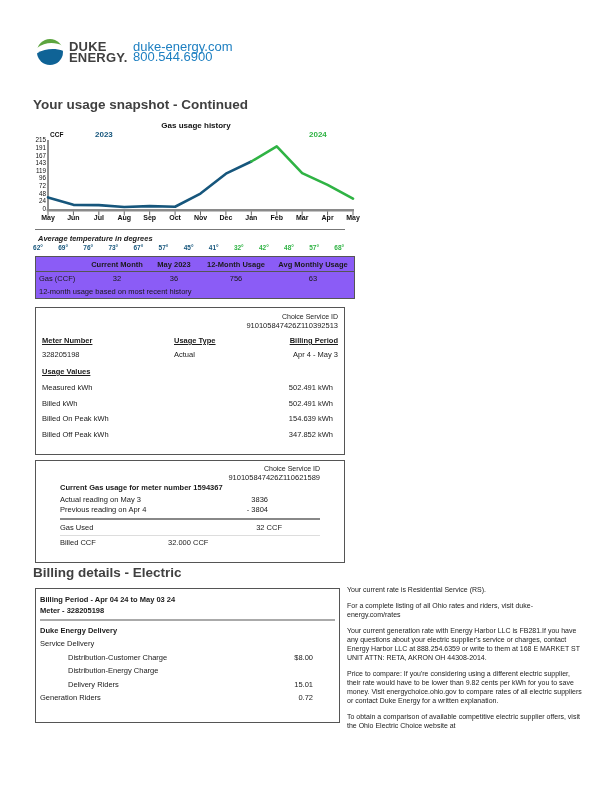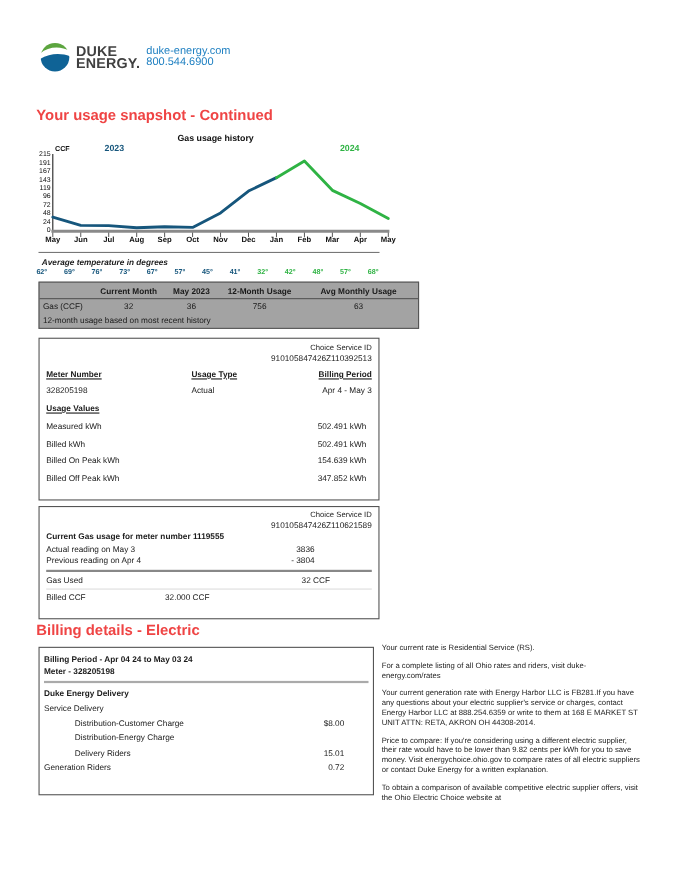--- a/index.html
+++ b/index.html
@@ -3,53 +3,53 @@
 <meta charset="utf-8">
 <style>
   * { margin:0; padding:0; box-sizing:border-box; }
   html,body { background:#fff; }
   body { font-family:"Liberation Sans", sans-serif; color:#1a1a1a; }
   .page { position:relative; width:612px; height:792px; background:#fff; overflow:hidden; }
 
   
   .logo { position:absolute; left:35px; top:37px; display:flex; align-items:center; gap:4px; }
   .brand { font-size:13px; font-weight:bold; color:#404040; line-height:11.5px; letter-spacing:.2px; }
-  .contact { position:absolute; left:133px; top:42px; font-size:10px; color:#1d7fc1; line-height:10px; }
+  .contact { position:absolute; left:133px; top:42px; font-size:13px; color:#1d7fc1; line-height:10px; }
   .header-right { position:absolute; right:34px; top:33px; text-align:right; }
   .page-label { font-size:7px; font-weight:bold; }
   .account-line { font-size:7.5px; margin-top:5px; }
   .account-line b { font-weight:bold; }
 
   
-  .sec-title { position:absolute; left:33px; font-size:13.5px; font-weight:bold; color:#ef4444; }
+  .sec-title { position:absolute; left:33px; font-size:13.5px; font-weight:bold; color:#404040; }
   #usage-title { top:97px; }
   #billing-title { top:565px; }
 
   
   #gas-chart { position:absolute; left:33px; top:116px; }
 
   
   .temp-divider { position:absolute; left:35px; top:229px; width:310px; border-top:1px solid #777; }
   .temp-label { position:absolute; left:38px; top:234px; font-size:7.5px; font-weight:bold;font-style:italic; }
   #temps { position:absolute; left:33px; top:244px; width:332px; height:10px; }
   #temps span { position:absolute; transform:translateX(-50%); font-size:6.5px; font-weight:bold; white-space:nowrap; }
 
   
-  .usage-table { position:absolute; left:35px; top:256px; width:346px; border:1px solid #555; background:#a3a3a3; font-size:7.5px; }
+  .usage-table { position:absolute; left:35px; top:256px; width:320px; border:1px solid #555; background:#8b5cf6; font-size:7.5px; }
   .ut-head, .ut-row { display:grid; grid-template-columns:50px 62px 52px 72px 1fr; align-items:center; }
   .ut-head { font-weight:bold; border-bottom:1px solid #555; height:15px; }
   .ut-head span, .ut-row span { text-align:center; }
   .ut-row { height:13px; }
   .ut-row .rowlab { text-align:left; padding-left:3px; }
   .ut-foot { height:13px; padding-left:3px; line-height:13px; }
 
   
   .box { position:absolute; left:35px; background:#fff; border:1px solid #555; font-size:7.5px; }
   #electric-box { top:307px; width:310px; height:148px; padding:5px 6px; }
-  #gas-box { top:460px; width:310px; height:103px; padding:4px 6px; }
+  #gas-box { top:460px; width:310px; height:103px; padding:4px 24px; }
   #billing-box { top:588px; width:305px; height:135px; padding:5px 4px; }
   .choice { text-align:right; line-height:8.5px; }
   .choice .cl { font-size:7px; }
   .choice .cid { font-size:7.5px; }
   .box-title { font-weight:bold; }
   #electric-box .box-title { margin-top:3px; }
   .meter-grid { display:grid; grid-template-columns:132px 100px 1fr; }
   .meter-grid.hdr { margin-top:6px; font-weight:bold; }
   .meter-grid.hdr span { text-decoration:underline; }
   .meter-grid.valrow { margin-top:5px; }
@@ -225,21 +225,21 @@
       <span>Billed Off Peak kWh</span>
       <span class="val">347.852 kWh</span>
     </div>
   </div>
 
   <div class="box" id="gas-box">
     <div class="choice">
       <div class="cl">Choice Service ID</div>
       <div class="cid">910105847426Z110621589</div>
     </div>
-    <div class="box-title">Current Gas usage for meter number 1119555</div>
+    <div class="box-title">Current Gas usage for meter number 1594367</div>
     <div class="gkv first">
       <span>Actual reading on May 3</span>
       <span class="gval">3836</span>
     </div>
     <div class="gkv">
       <span>Previous reading on Apr 4</span>
       <span class="gval">- 3804</span>
     </div>
     <div class="thick-line"></div>
     <div class="gkv gused">

